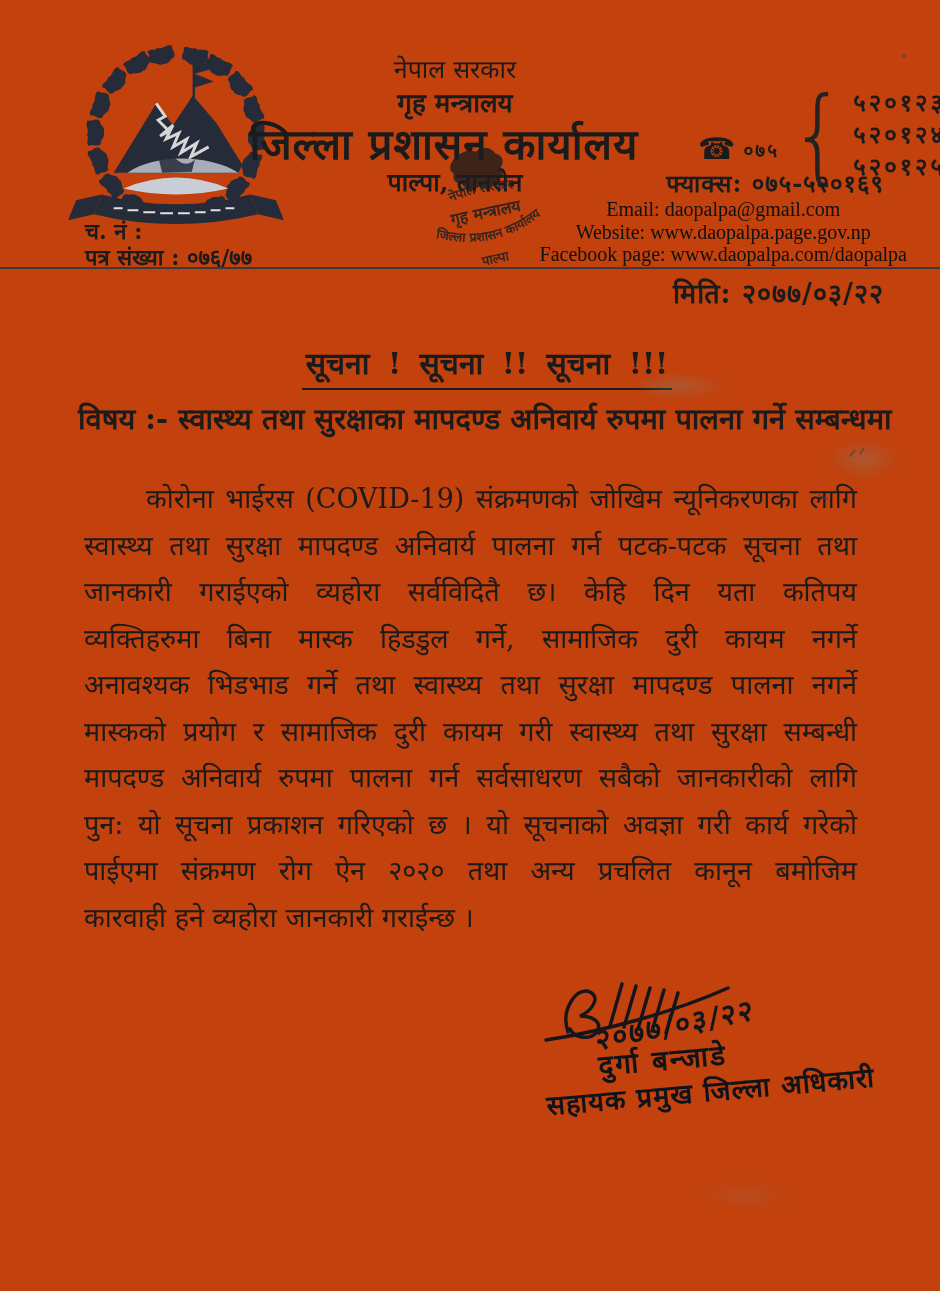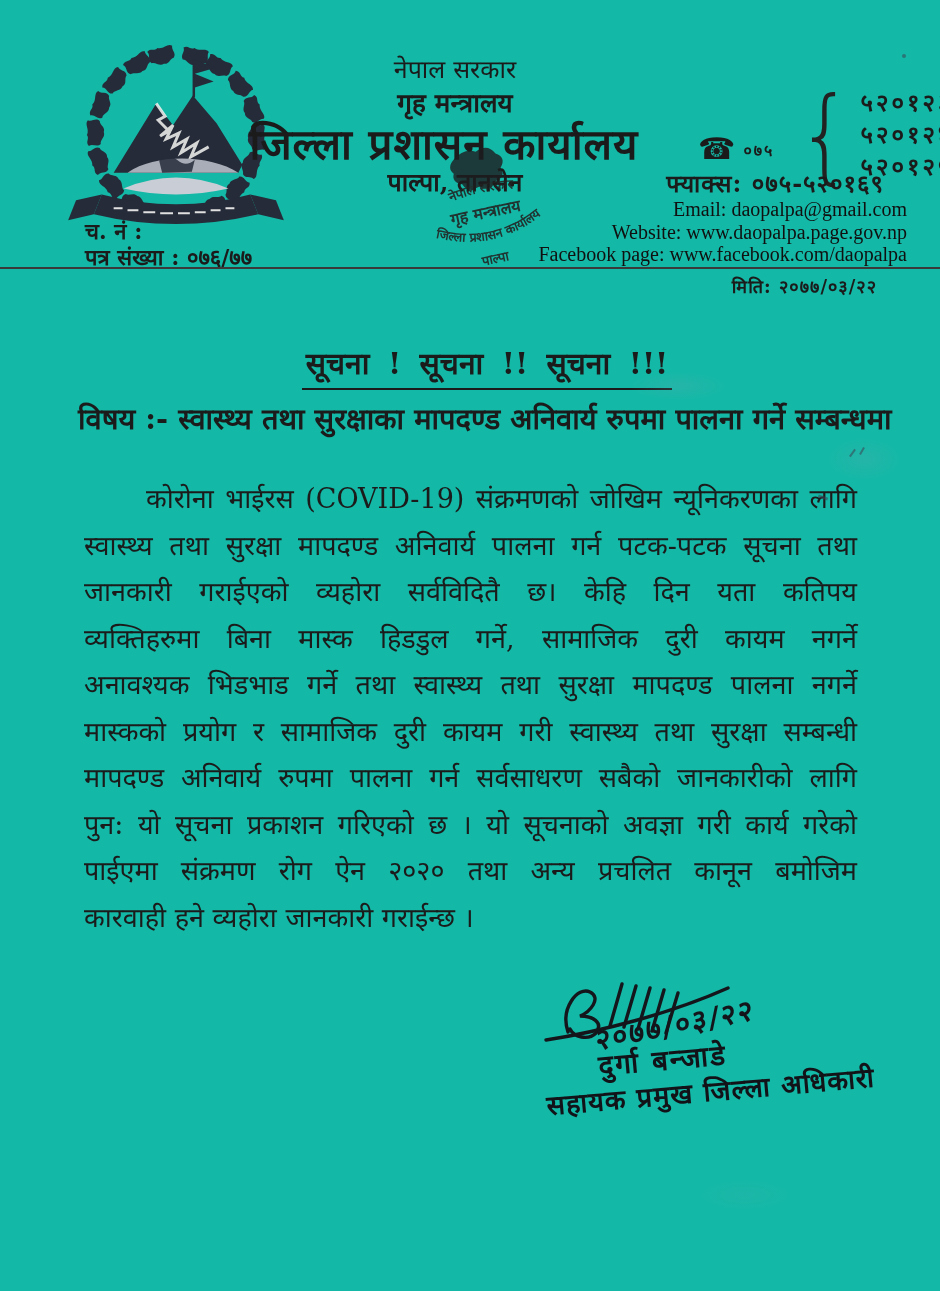--- a/index.html
+++ b/index.html
@@ -1,40 +1,40 @@
 <!DOCTYPE html>
 <html><head>
 <meta charset="utf-8">
 <style>
   html,body{margin:0;padding:0;background:#e8e8e6;}
   .page{
     position:relative;width:940px;height:1291px;margin:0 auto;
-    background:#14b8a6;overflow:hidden;
+    background:#c2410c;overflow:hidden;
     font-family:"DejaVu Serif","Liberation Serif",serif;
     color:#1b1b1b;
   }
   .abs{position:absolute;}
   
   .head-center{left:240px;top:56px;width:430px;text-align:center;line-height:1.15;}
   .gov-line{font-size:25px;font-weight:500;}
   .ministry-line{font-size:26px;font-weight:700;margin-top:4px;}
   .office-line{font-size:42px;font-weight:650;margin-top:2px;margin-left:-22px;letter-spacing:1px;white-space:nowrap;}
   .place-line{font-size:25px;font-weight:600;}
   
   .phone-block{left:698px;top:70px;width:220px;height:130px;display:flex;align-items:center;}
   .phone-icon{font-size:30px;line-height:30px;margin-top:28px;}
-  .area-code{font-size:16px;font-weight:600;margin:30px 16px 0 8px;letter-spacing:2px;}
+  .area-code{font-size:19px;font-weight:600;margin:30px 4px 0 8px;letter-spacing:2px;}
   .brace{font-size:104px;font-weight:300;line-height:100px;transform:scaleX(.85);margin:0 2px;font-family:"DejaVu Sans",sans-serif;color:#222;}
   .phone-nums{display:flex;flex-direction:column;gap:6px;}
   .phone-nums div{font-size:24px;font-weight:600;letter-spacing:3px;line-height:26px;}
   .fax-line{right:56px;top:166px;font-size:24px;font-weight:600;letter-spacing:1px;}
-  .contacts{right:33px;top:198px;text-align:right;font-family:"Liberation Serif",serif;font-size:20px;line-height:22.5px;color:#101010;}
+  .contacts{right:33px;top:198px;text-align:center;font-family:"Liberation Serif",serif;font-size:20px;line-height:22.5px;color:#101010;}
   .ref-block{left:85px;top:218px;font-size:22px;line-height:26px;font-weight:600;}
   .rule{left:0;top:267px;width:940px;height:2px;background:#3a3a3a;}
-  .date-line{right:63px;top:274px;font-size:18px;font-weight:600;letter-spacing:1px;}
+  .date-line{right:56px;top:274px;font-size:27px;font-weight:600;letter-spacing:1px;}
   
   .seal{left:403px;top:146px;width:164px;height:128px;transform:rotate(-12deg);opacity:.88;}
   
   .notice-title-wrap{left:0;top:342px;width:940px;text-align:center;padding-left:34px;box-sizing:border-box;}
   .notice-title{display:inline-block;font-size:30px;font-weight:700;word-spacing:8px;
     border-bottom:2.5px solid #1b1b1b;padding:0 4px 5px 4px;}
   .subject-line{left:78px;top:398px;width:790px;font-size:29px;font-weight:600;white-space:nowrap;}
   .body-block{left:84px;top:476px;width:773px;}
   .jline{font-size:27px;line-height:46.5px;white-space:nowrap;text-align:justify;text-align-last:justify;}
   .jline.first{padding-left:62px;}
@@ -134,21 +134,21 @@
       <div>५२०१२४</div>
       <div>५२०१२५</div>
     </span>
   </div>
 
   <div class="abs fax-line">फ्याक्स: ०७५-५२०१६९</div>
 
   <div class="abs contacts">
     <div>Email: daopalpa@gmail.com</div>
     <div>Website: www.daopalpa.page.gov.np</div>
-    <div>Facebook page: www.facebook.com/daopalpa</div>
+    <div>Facebook page: www.daopalpa.com/daopalpa</div>
   </div>
 
   <div class="abs ref-block">
     <div>च. नं :</div>
     <div>पत्र संख्या : ०७६/७७</div>
   </div>
 
   <div class="abs rule"></div>
 
   <div class="abs date-line">मिति: २०७७/०३/२२</div>

